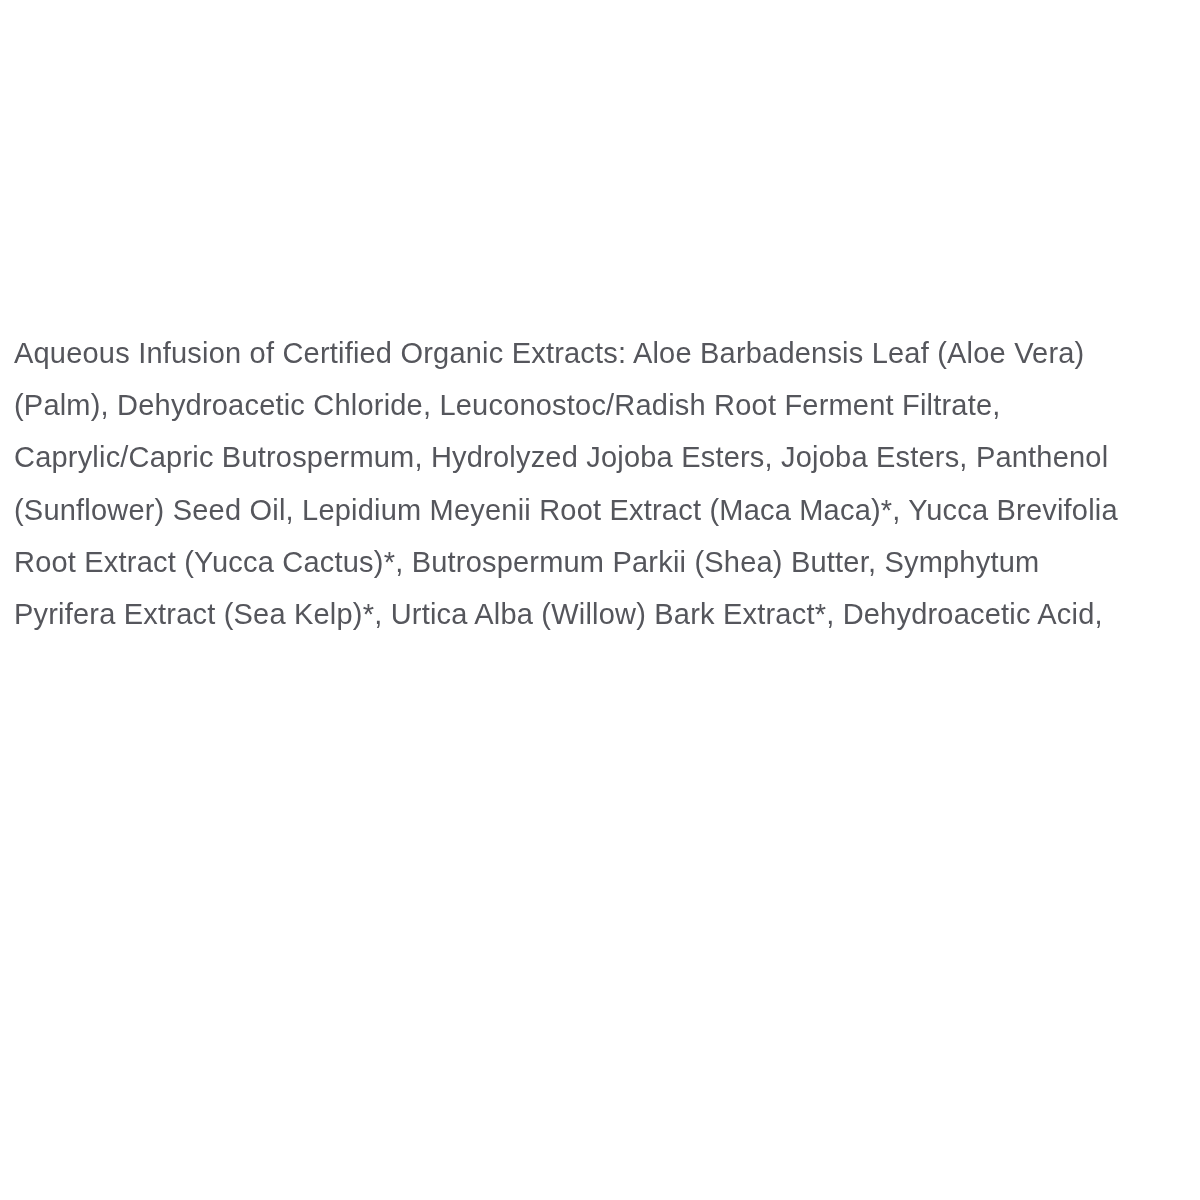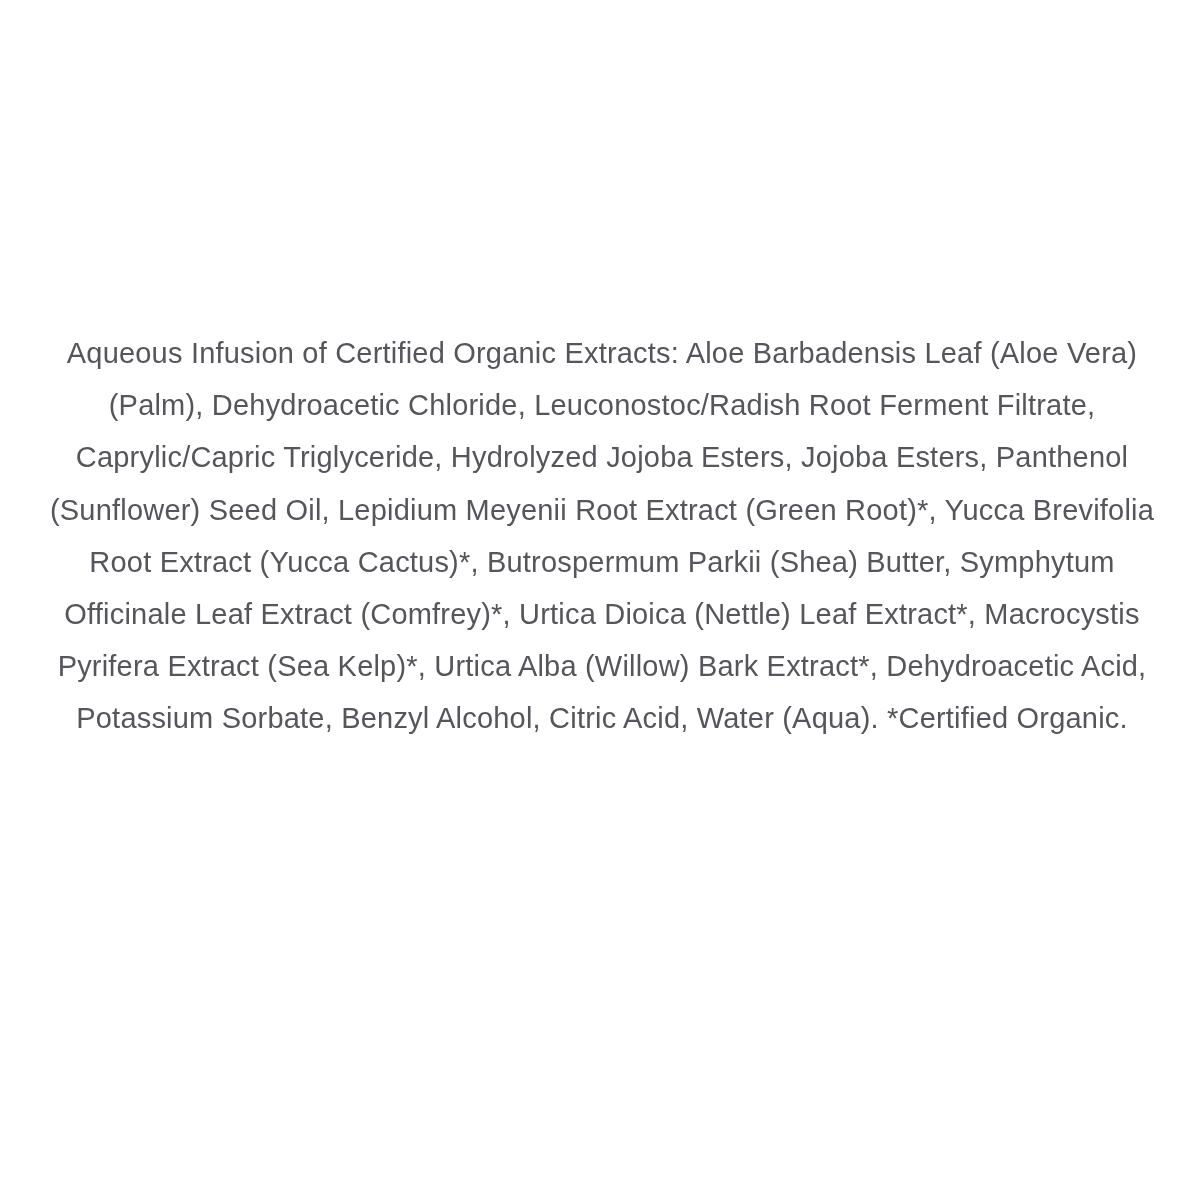--- a/index.html
+++ b/index.html
@@ -21,30 +21,27 @@
     right: 10px;
     font-family: "Liberation Sans", "DejaVu Sans", sans-serif;
     font-size: 29px;
     line-height: 52.2px;
     font-weight: 400;
     color: #55565c;
     letter-spacing: 0.2px;
   }
   .ingredients-line {
     white-space: nowrap;
-    text-align: center;
   }
 </style>
 </head>
 <body>
 
 <div class="canvas">
   <div class="ingredients-block">
     <div class="ingredients-line">Aqueous Infusion of Certified Organic Extracts: Aloe Barbadensis Leaf (Aloe Vera)</div>
     <div class="ingredients-line">(Palm), Dehydroacetic Chloride, Leuconostoc/Radish Root Ferment Filtrate,</div>
-    <div class="ingredients-line">Caprylic/Capric Triglyceride, Hydrolyzed Jojoba Esters, Jojoba Esters, Panthenol</div>
-    <div class="ingredients-line">(Sunflower) Seed Oil, Lepidium Meyenii Root Extract (Green Root)*, Yucca Brevifolia</div>
+    <div class="ingredients-line">Caprylic/Capric Butrospermum, Hydrolyzed Jojoba Esters, Jojoba Esters, Panthenol</div>
+    <div class="ingredients-line">(Sunflower) Seed Oil, Lepidium Meyenii Root Extract (Maca Maca)*, Yucca Brevifolia</div>
     <div class="ingredients-line">Root Extract (Yucca Cactus)*, Butrospermum Parkii (Shea) Butter, Symphytum</div>
-    <div class="ingredients-line">Officinale Leaf Extract (Comfrey)*, Urtica Dioica (Nettle) Leaf Extract*, Macrocystis</div>
     <div class="ingredients-line">Pyrifera Extract (Sea Kelp)*, Urtica Alba (Willow) Bark Extract*, Dehydroacetic Acid,</div>
-    <div class="ingredients-line">Potassium Sorbate, Benzyl Alcohol, Citric Acid, Water (Aqua).  *Certified Organic.</div>
   </div>
 </div>
 
 </body></html>

